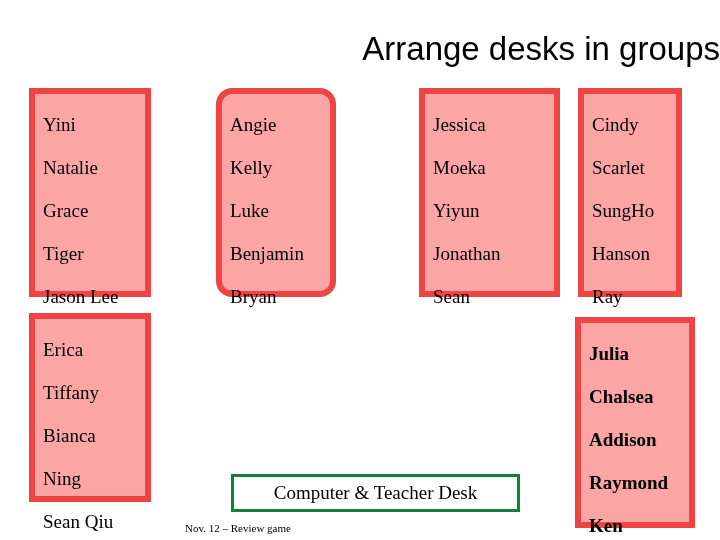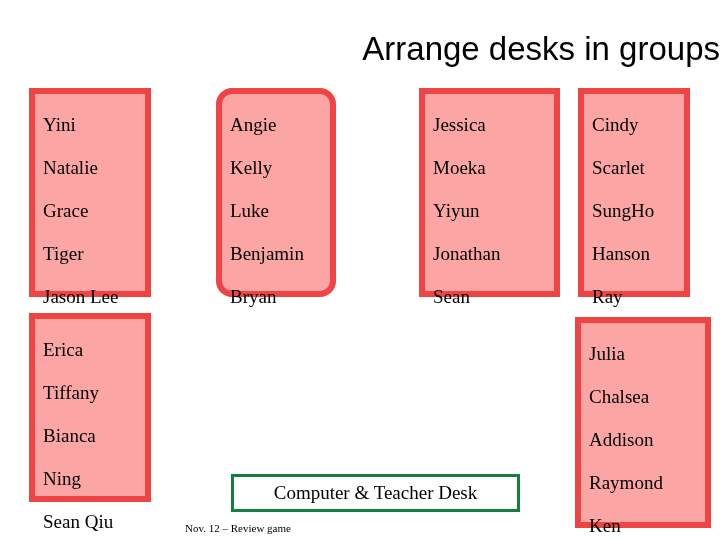--- a/index.html
+++ b/index.html
@@ -48,24 +48,24 @@
     font-family: "Liberation Serif", "DejaVu Serif", serif;
     font-size: 19px;
     line-height: 43px;
     color: #000000;
     white-space: nowrap;
   }
   .topbox   { top: 88px; height: 209px; }
   .col1 { left: 29px;  width: 122px; }
   .col2 { left: 216px; width: 120px; border-radius: 16px; }
   .col3 { left: 395px; width: 141px; margin-left: 24px; }
-  .col4 { left: 578px; width: 112px; }
+  .col4 { left: 578px; width: 104px; }
 
   .botboxL { left: 29px;  top: 313px; width: 122px; height: 189px; }
-  .botboxR { left: 575px; top: 317px; width: 136px; height: 211px; }
+  .botboxR { left: 575px; top: 317px; width: 120px; height: 211px; font-weight: bold; }
 
   .deskbox {
     position: absolute;
     left: 231px;
     top: 474px;
     width: 289px;
     height: 38px;
     border: 3px solid #15803d;
     box-sizing: border-box;
     background: #ffffff;

